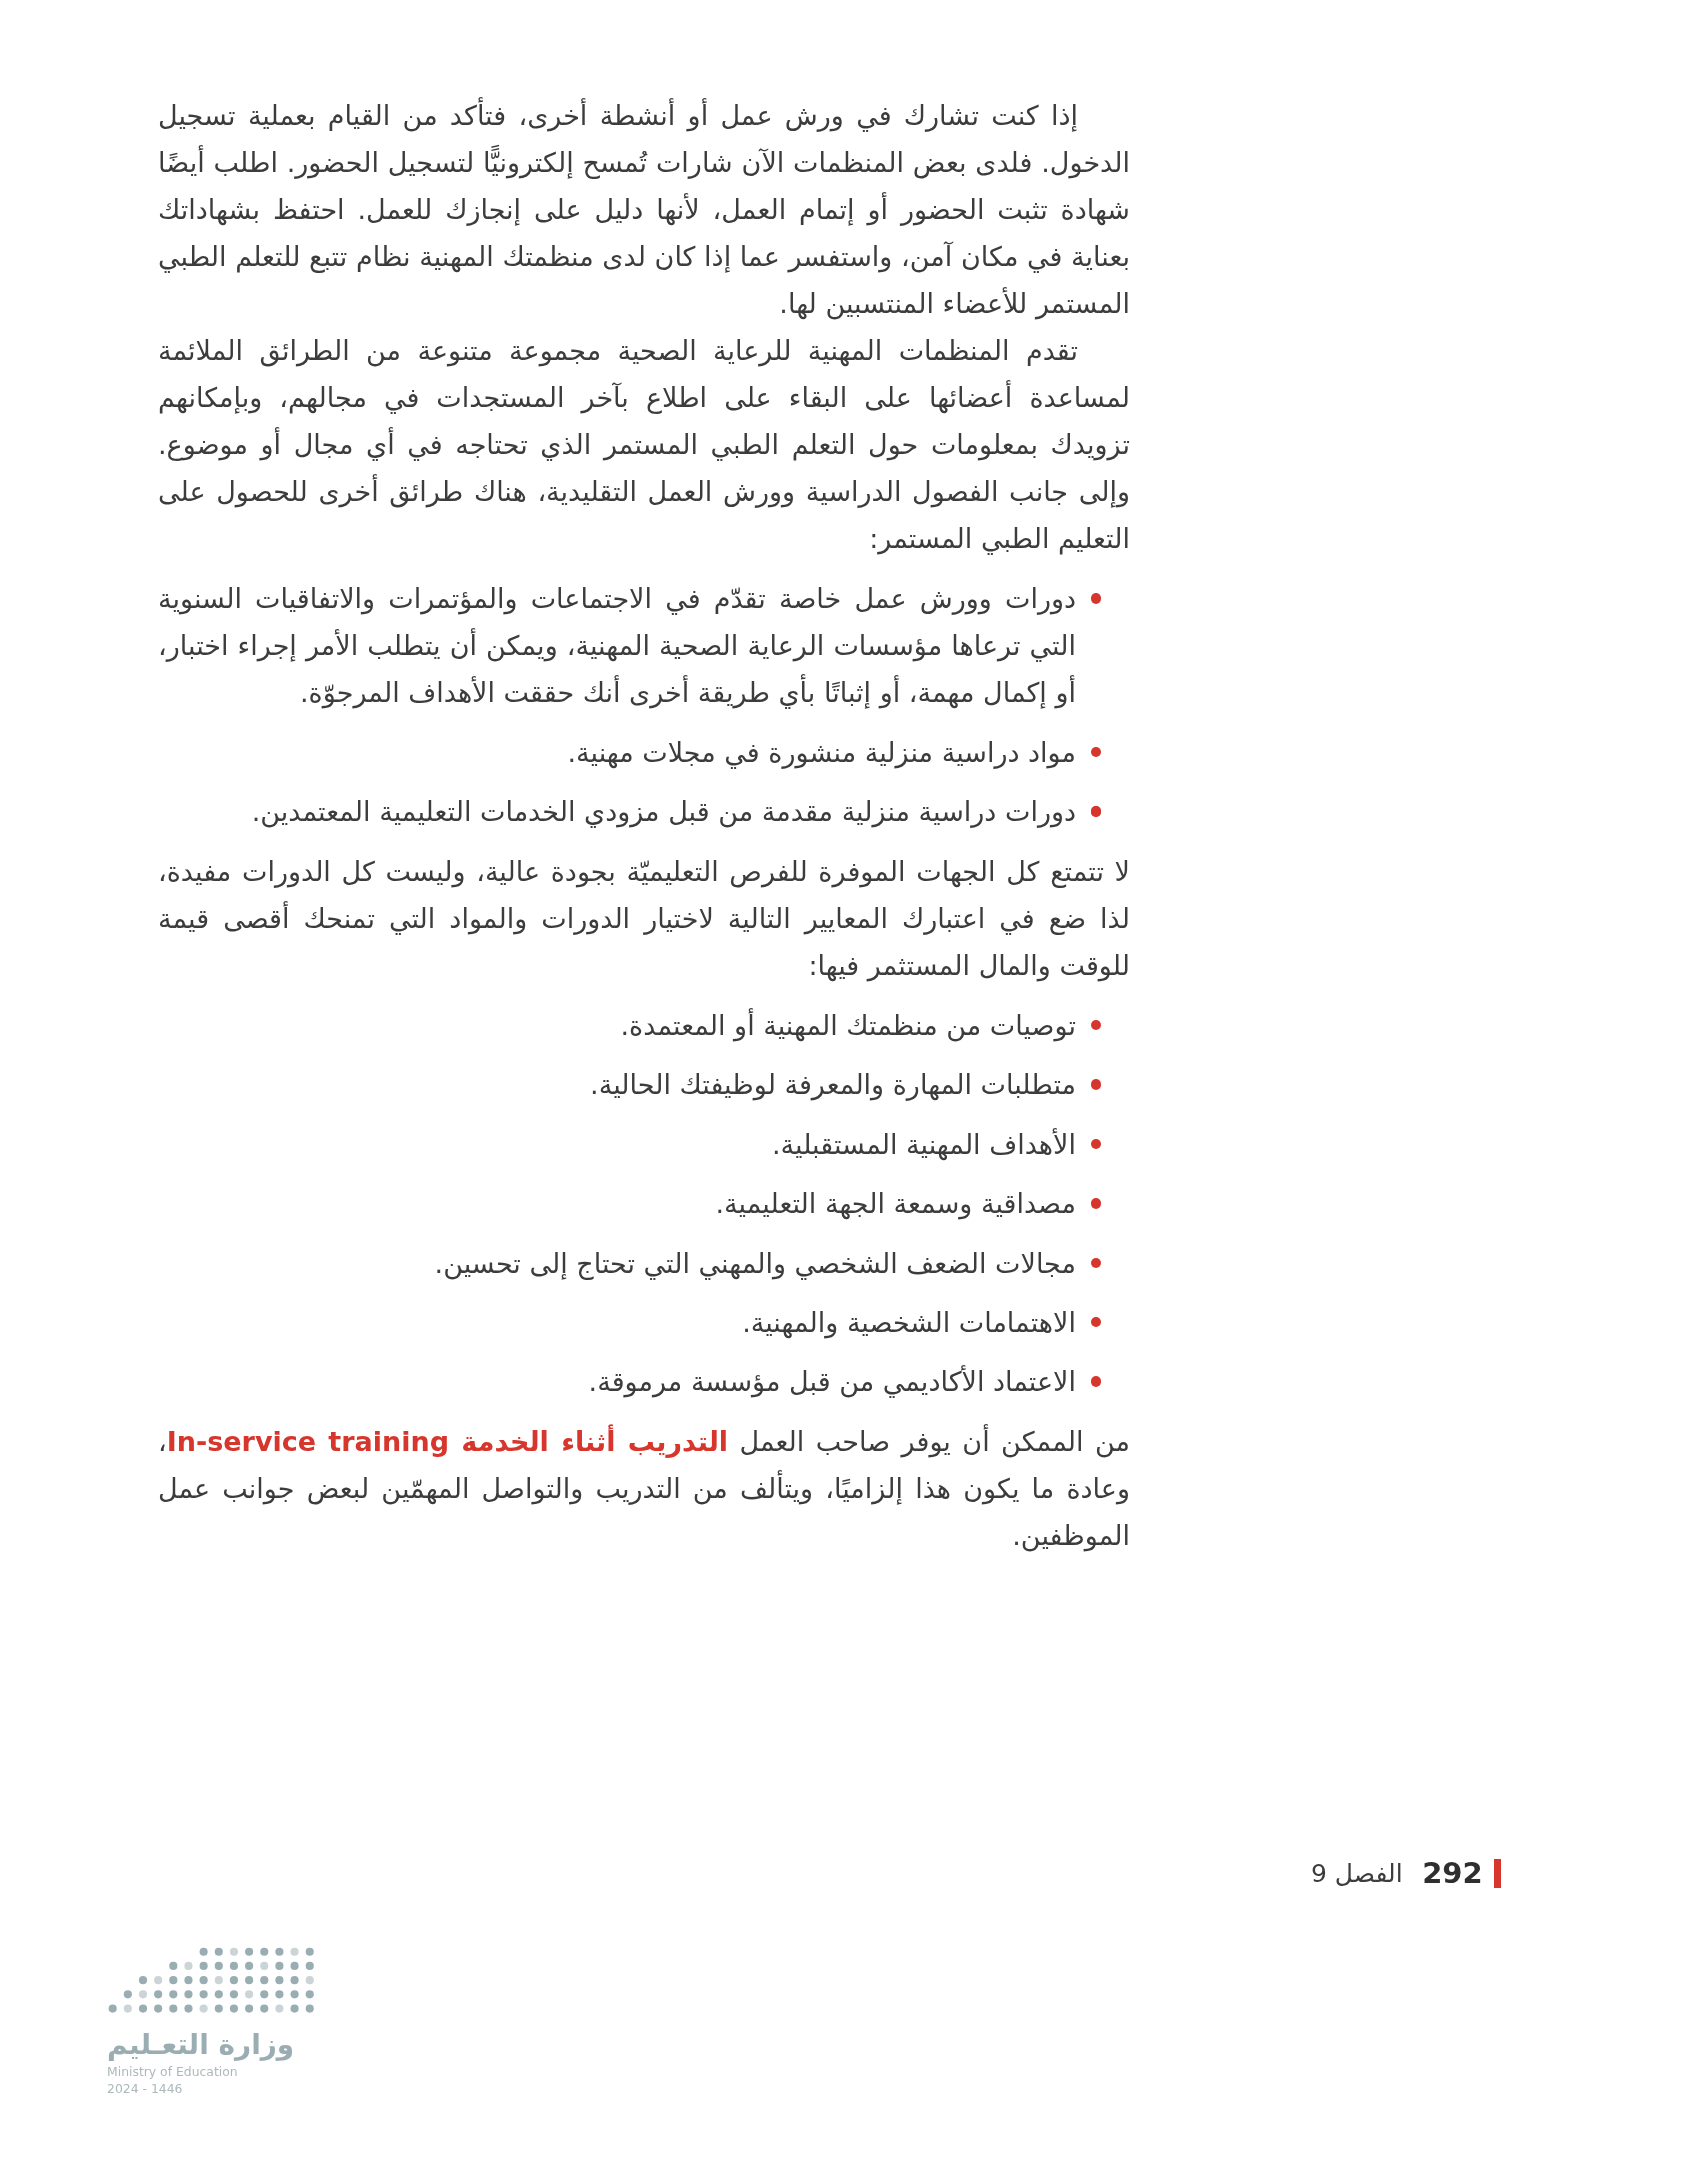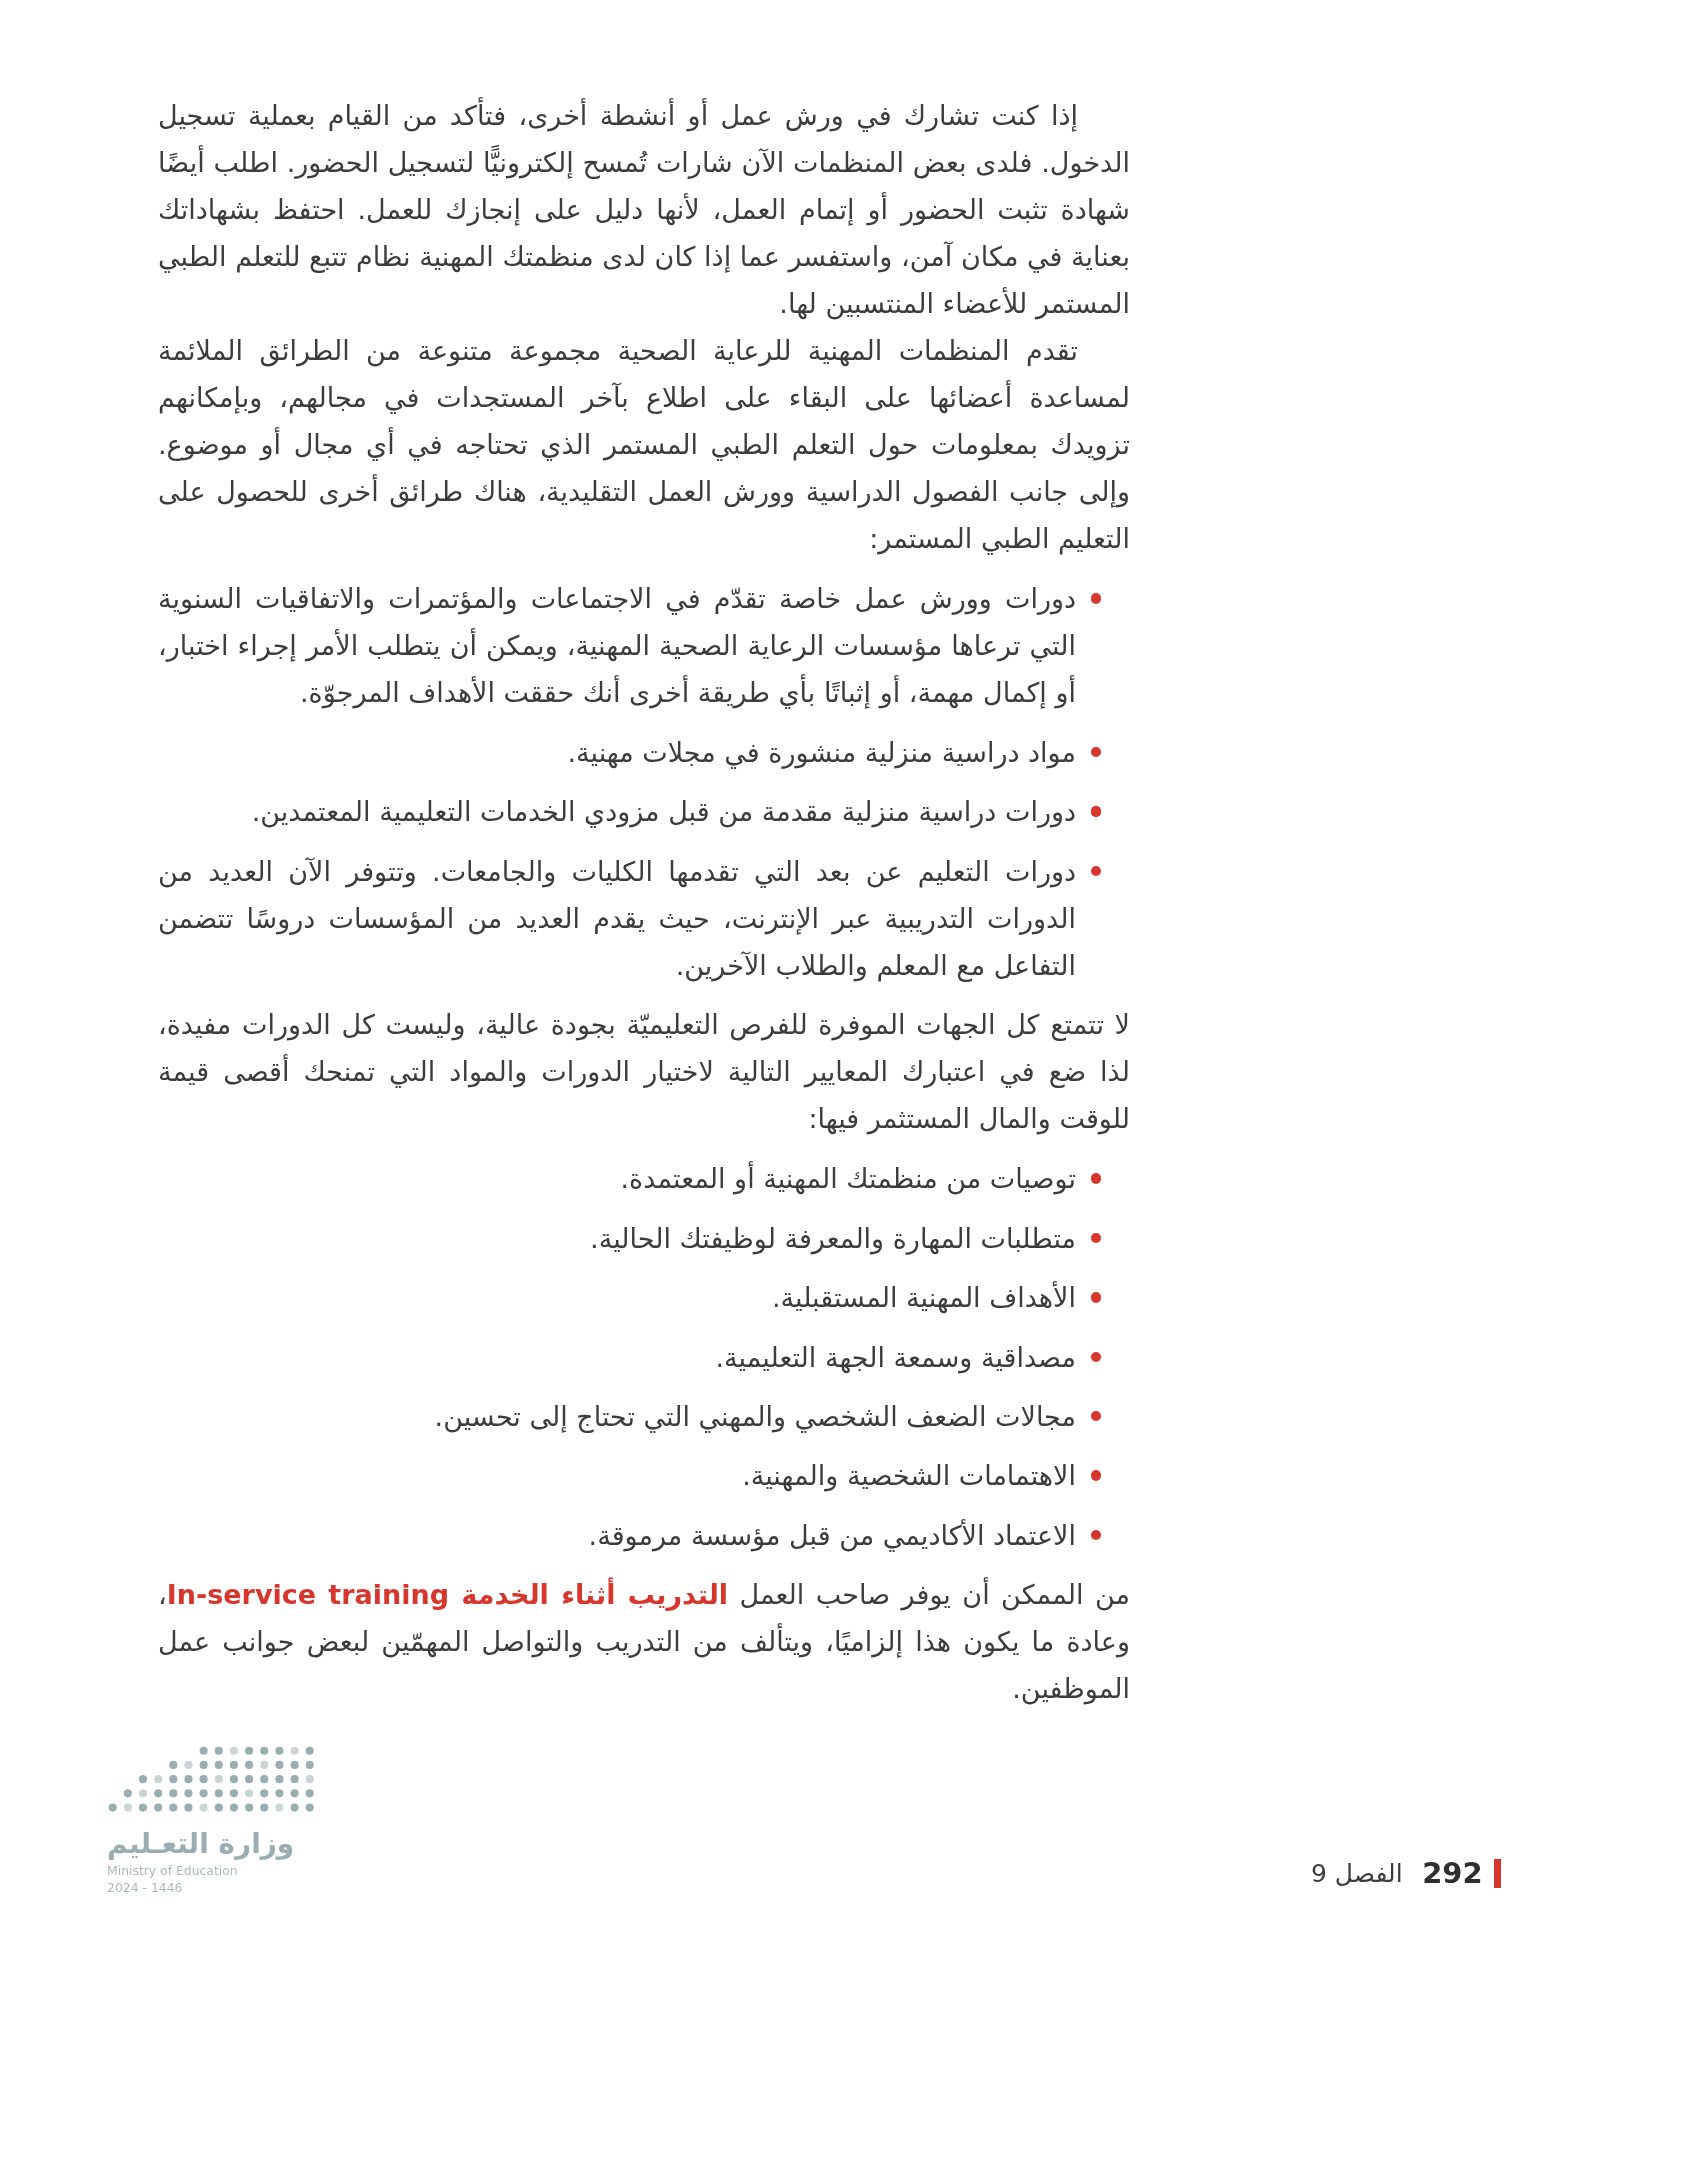--- a/index.html
+++ b/index.html
@@ -61,21 +61,21 @@
     font-size:29px;
     color:#2f2f2f;
     margin-left:8px;
   }
   .chapter {
     font-size:25px;
     color:#3c3c3c;
   }
   .logo {
     position:absolute;
-    left:107px; top:1745px;
+    left:107px; top:1946px;
     width:239px;
     opacity:0.9;
   }
   .logo-dots { display:block; width:216px; height:74px; }
   .logo-dots circle { fill:var(--logo_teal,#8fa5ab); }
   .logo-dots circle.lt { fill:#c6d0d2; }
   .logo-ar {
     direction:rtl;
     text-align:left;
     font-size:28px;
@@ -114,24 +114,20 @@
       <li class="li">
         <span class="bullet"></span>
         <span>مواد دراسية منزلية منشورة في مجلات مهنية.</span>
       </li>
       <li class="li">
         <span class="bullet"></span>
       </li>
       <li class="li">
         <span class="bullet"></span>
         <span>دورات دراسية منزلية مقدمة من قبل مزودي الخدمات التعليمية المعتمدين.</span>
-      </li>
-      <li class="li">
-        <span class="bullet"></span>
-        <span>دورات التعليم عن بعد التي تقدمها الكليات والجامعات. وتتوفر الآن العديد من الدورات التدريبية عبر الإنترنت، حيث يقدم العديد من المؤسسات دروسًا تتضمن التفاعل مع المعلم والطلاب الآخرين.</span>
       </li>
     </ul>
 
     <p class="para">لا تتمتع كل الجهات الموفرة للفرص التعليميّة بجودة عالية، وليست كل الدورات مفيدة، لذا ضع في اعتبارك المعايير التالية لاختيار الدورات والمواد التي تمنحك أقصى قيمة للوقت والمال المستثمر فيها:</p>
 
     <ul class="bullet-list">
       <li class="li">
         <span class="bullet"></span>
         <span>توصيات من منظمتك المهنية أو المعتمدة.</span>
       </li>

